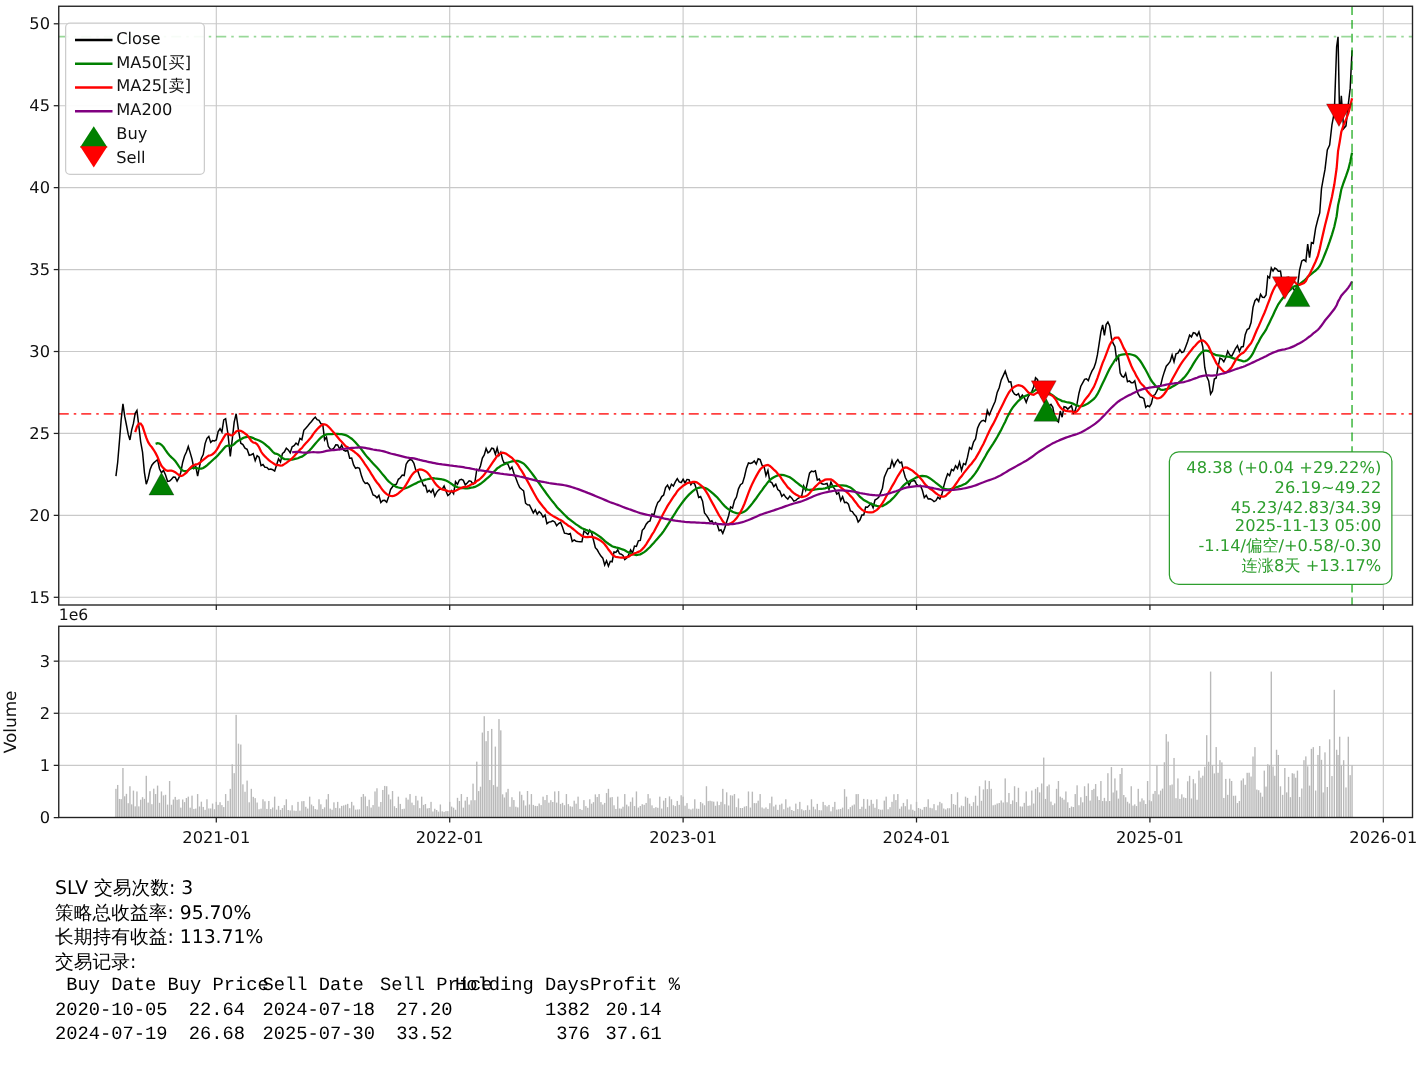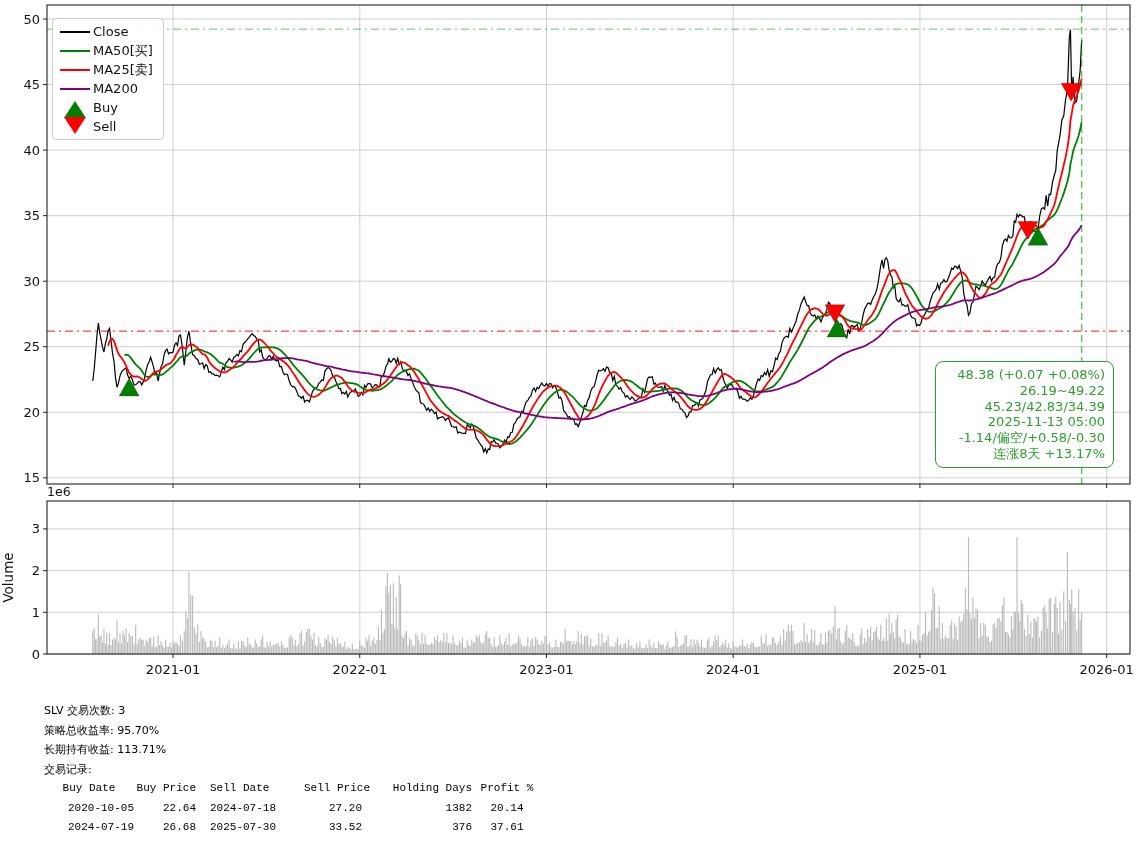--- a/index.html
+++ b/index.html
@@ -17,21 +17,21 @@
   .tri-up{width:0;height:0;border-left:11px solid transparent;border-right:11px solid transparent;
           border-bottom:17px solid #008000;margin-top:3px;}
   .tri-down{width:0;height:0;border-left:11px solid transparent;border-right:11px solid transparent;
             border-top:17px solid #ff0000;margin-top:-3px;}
   
   .annot{position:absolute;left:935px;top:361px;width:179px;box-sizing:border-box;
          background:#ffffff;border:1.5px solid #2e9e2e;border-radius:8px;
          padding:5px 8px;text-align:right;z-index:4;}
   .annot div{font-size:13px;line-height:15.8px;color:#2e9e2e;white-space:nowrap;}
   
-  .stats{position:absolute;left:44px;top:701px;font-size:11px;line-height:19.5px;color:#000;}
+  .stats{position:absolute;left:44px;top:701px;font-size:15px;line-height:19.5px;color:#000;}
   .stats .line{white-space:pre;}
   .trades-table{margin-top:0;}
   .t-row{display:flex;}
   .t-cell{white-space:pre;font-family:Liberation Mono, monospace;}
   .c0{width:90px;text-align:right;}
   .c1{width:62px;text-align:right;}
   .c2{width:108px;text-align:left;padding-left:14px;box-sizing:border-box;}
   .c3{width:58px;text-align:right;}
   .c4{width:110px;text-align:right;}
   .c5{width:70px;text-align:center;}
@@ -817,21 +817,21 @@
     </div>
     <div class="legend-row">
       <span class="legend-swatch">
           <span class="tri-down"></span>
         </span>
       <span class="legend-label">Sell</span>
     </div>
   </div>
 
   <div class="annot">
-    <div>48.38 (+0.07 +0.08%)</div>
+    <div>48.38 (+0.04 +29.22%)</div>
     <div>26.19~49.22</div>
     <div>45.23/42.83/34.39</div>
     <div>2025-11-13 05:00</div>
     <div>-1.14/偏空/+0.58/-0.30</div>
     <div>连涨8天 +13.17%</div>
   </div>
 
   <div class="stats">
     <div class="line">SLV 交易次数: 3</div>
     <div class="line">策略总收益率: 95.70%</div>

